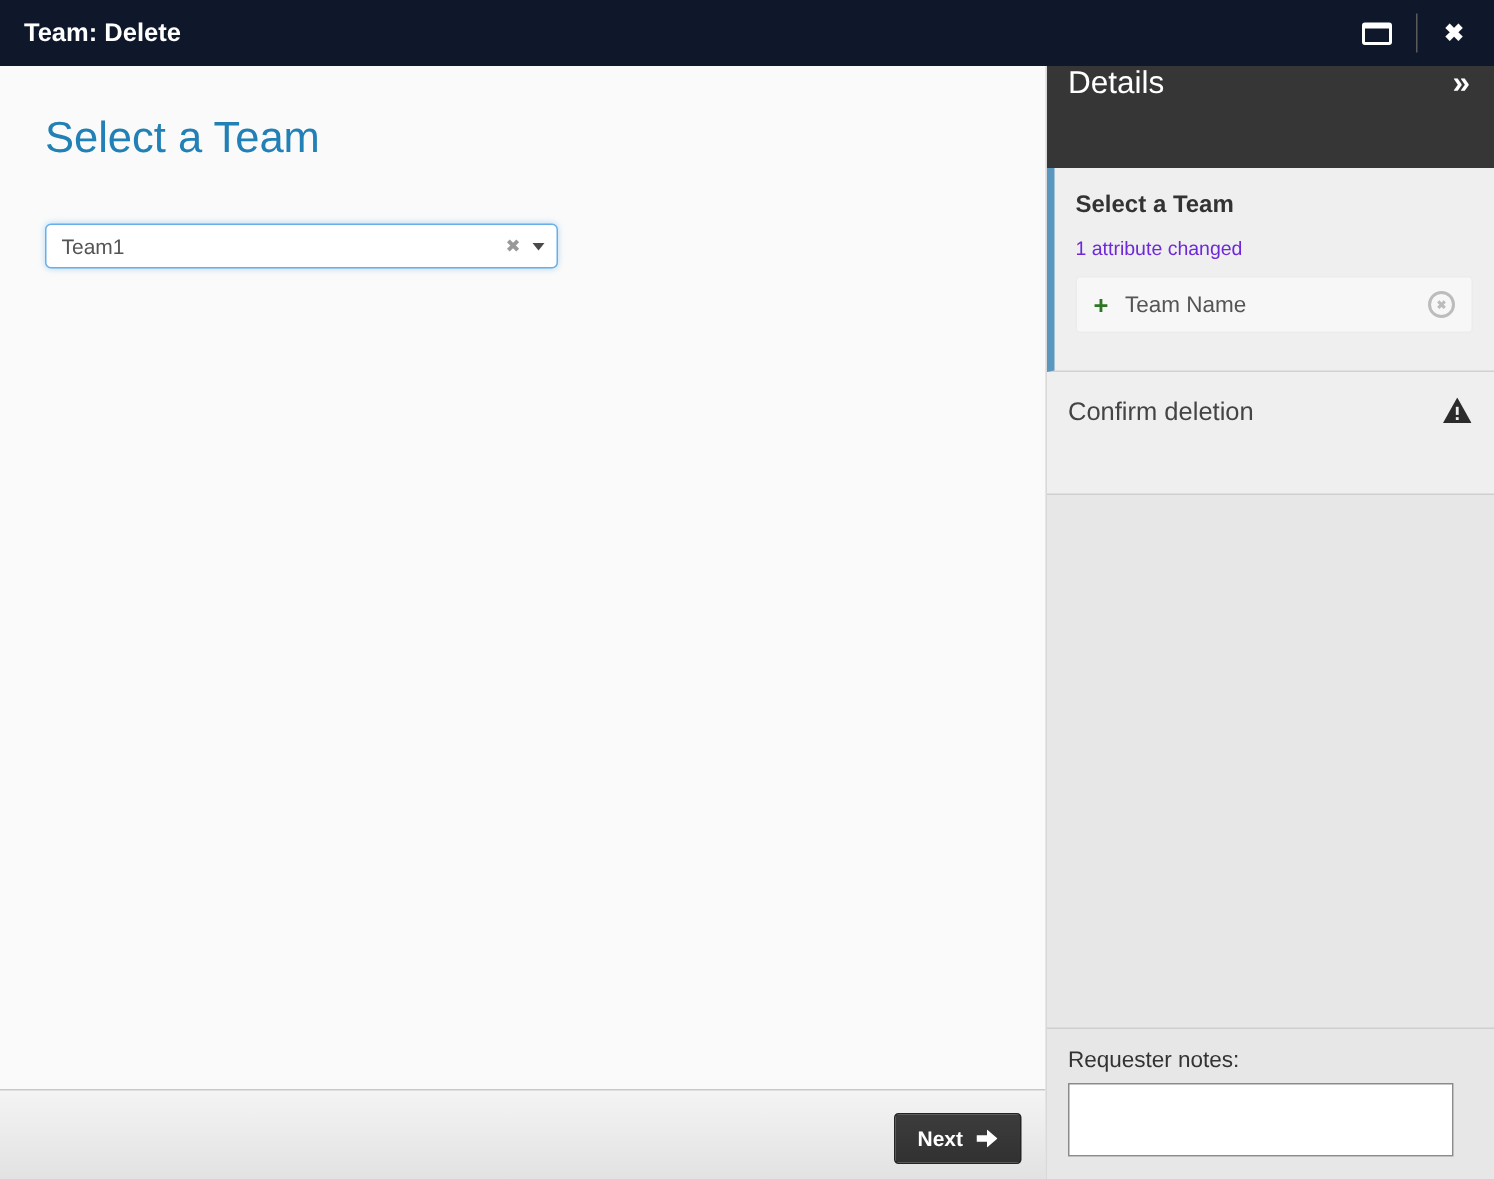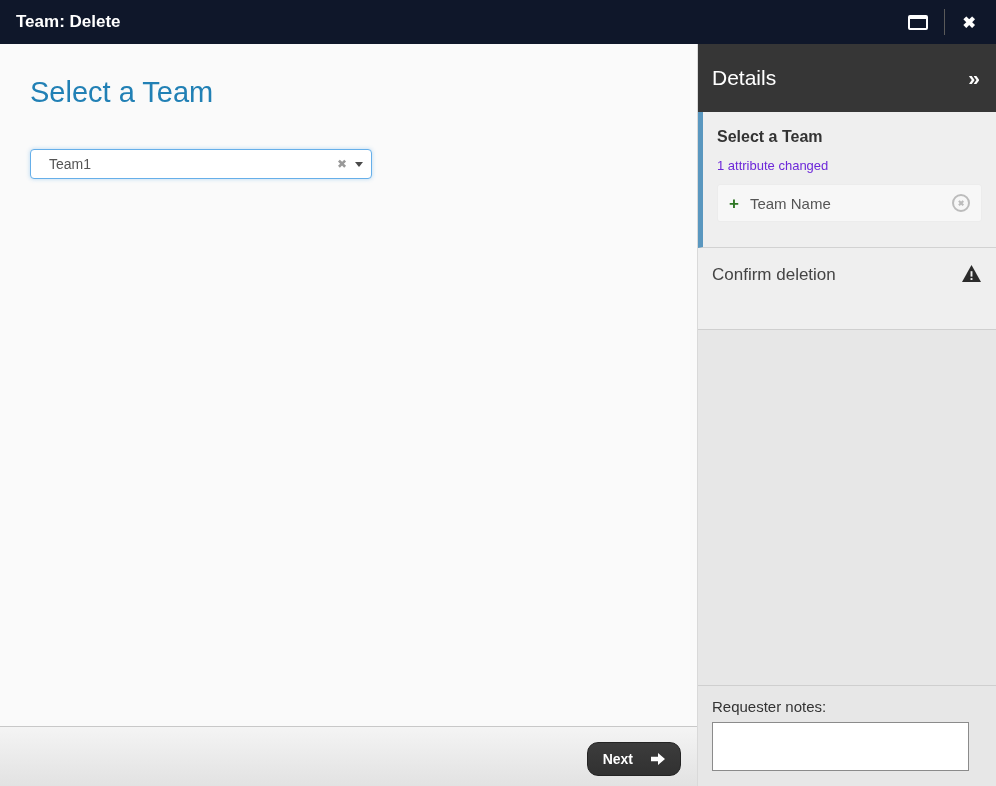--- a/index.html
+++ b/index.html
@@ -34,51 +34,51 @@
   .left-content { flex: 1; padding: 32px 30px; }
   .page-heading { color: #2180b5; font-size: 29px; font-weight: normal; margin-bottom: 40px; }
 
   .form-group { width: 342px; }
   .field-label { font-size: 14px; font-weight: bold; color: #333; display: block; margin-bottom: 6px; }
   .required-marker { color: #cc0000; font-weight: bold; margin-left: 2px; }
 
   .combobox {
     display: flex; align-items: center; width: 342px; height: 30px;
     background: #ffffff; border: 1px solid #66afe9; border-radius: 4px;
-    box-shadow: 0 0 4px rgba(102,175,233,0.45); padding: 0 8px 0 8px;
+    box-shadow: 0 0 4px rgba(102,175,233,0.45); padding: 0 8px 0 0;
   }
   .combobox input {
     flex: 1; border: none; outline: none; font-size: 14px; color: #555;
     padding: 0 10px; font-family: "Liberation Sans", sans-serif; background: transparent; min-width: 0;
   }
   .clear-x { color: #999; font-size: 12px; font-weight: bold; cursor: pointer; padding: 0 4px; line-height: 1; }
   .caret-down {
     width: 0; height: 0; border-left: 4px solid transparent; border-right: 4px solid transparent;
     border-top: 5px solid #4a4a4a; margin-left: 4px; cursor: pointer;
   }
 
   .left-footer {
     flex: 0 0 60px; border-top: 1px solid #c8c8c8;
     background: linear-gradient(to bottom, #f4f4f4, #e2e2e2);
     display: flex; justify-content: flex-end; align-items: flex-start;
     padding: 15px 16px 0 0;
   }
   .next-btn {
-    display: inline-flex; align-items: center; gap: 18px;
+    display: inline-flex; align-items: center; gap: 9px;
     background: linear-gradient(to bottom, #3c3c3c, #313131);
     color: #ffffff; font-size: 14px; font-weight: bold;
-    border: 1px solid #242424; border-radius: 11px; padding: 8px 15px;
+    border: 1px solid #242424; border-radius: 3px; padding: 8px 15px;
     cursor: pointer; font-family: "Liberation Sans", sans-serif;
   }
 
   
   .right-pane { flex: 1; display: flex; flex-direction: column; background: #e7e7e7; border-left: 1px solid #d9d9d9; }
   .details-header {
     flex: 0 0 68px; background: #363636; color: #ffffff;
-    display: flex; align-items: center; justify-content: space-between;
+    display: flex; align-items: flex-start; justify-content: space-between;
     padding: 0 16px 0 14px;
   }
   .details-title { font-size: 21px; font-weight: normal; }
   .collapse-chevron { color: #ffffff; font-size: 21px; font-weight: bold; background: none; border: none; cursor: pointer; }
 
   .step-section {
     flex: 0 0 136px; background: #efefef; border-left: 5px solid #5a97bf;
     border-bottom: 1px solid #d2d2d2; padding: 16px 14px 0 14px;
   }
   .step-title { font-size: 16px; font-weight: bold; color: #333; margin-bottom: 12px; }

